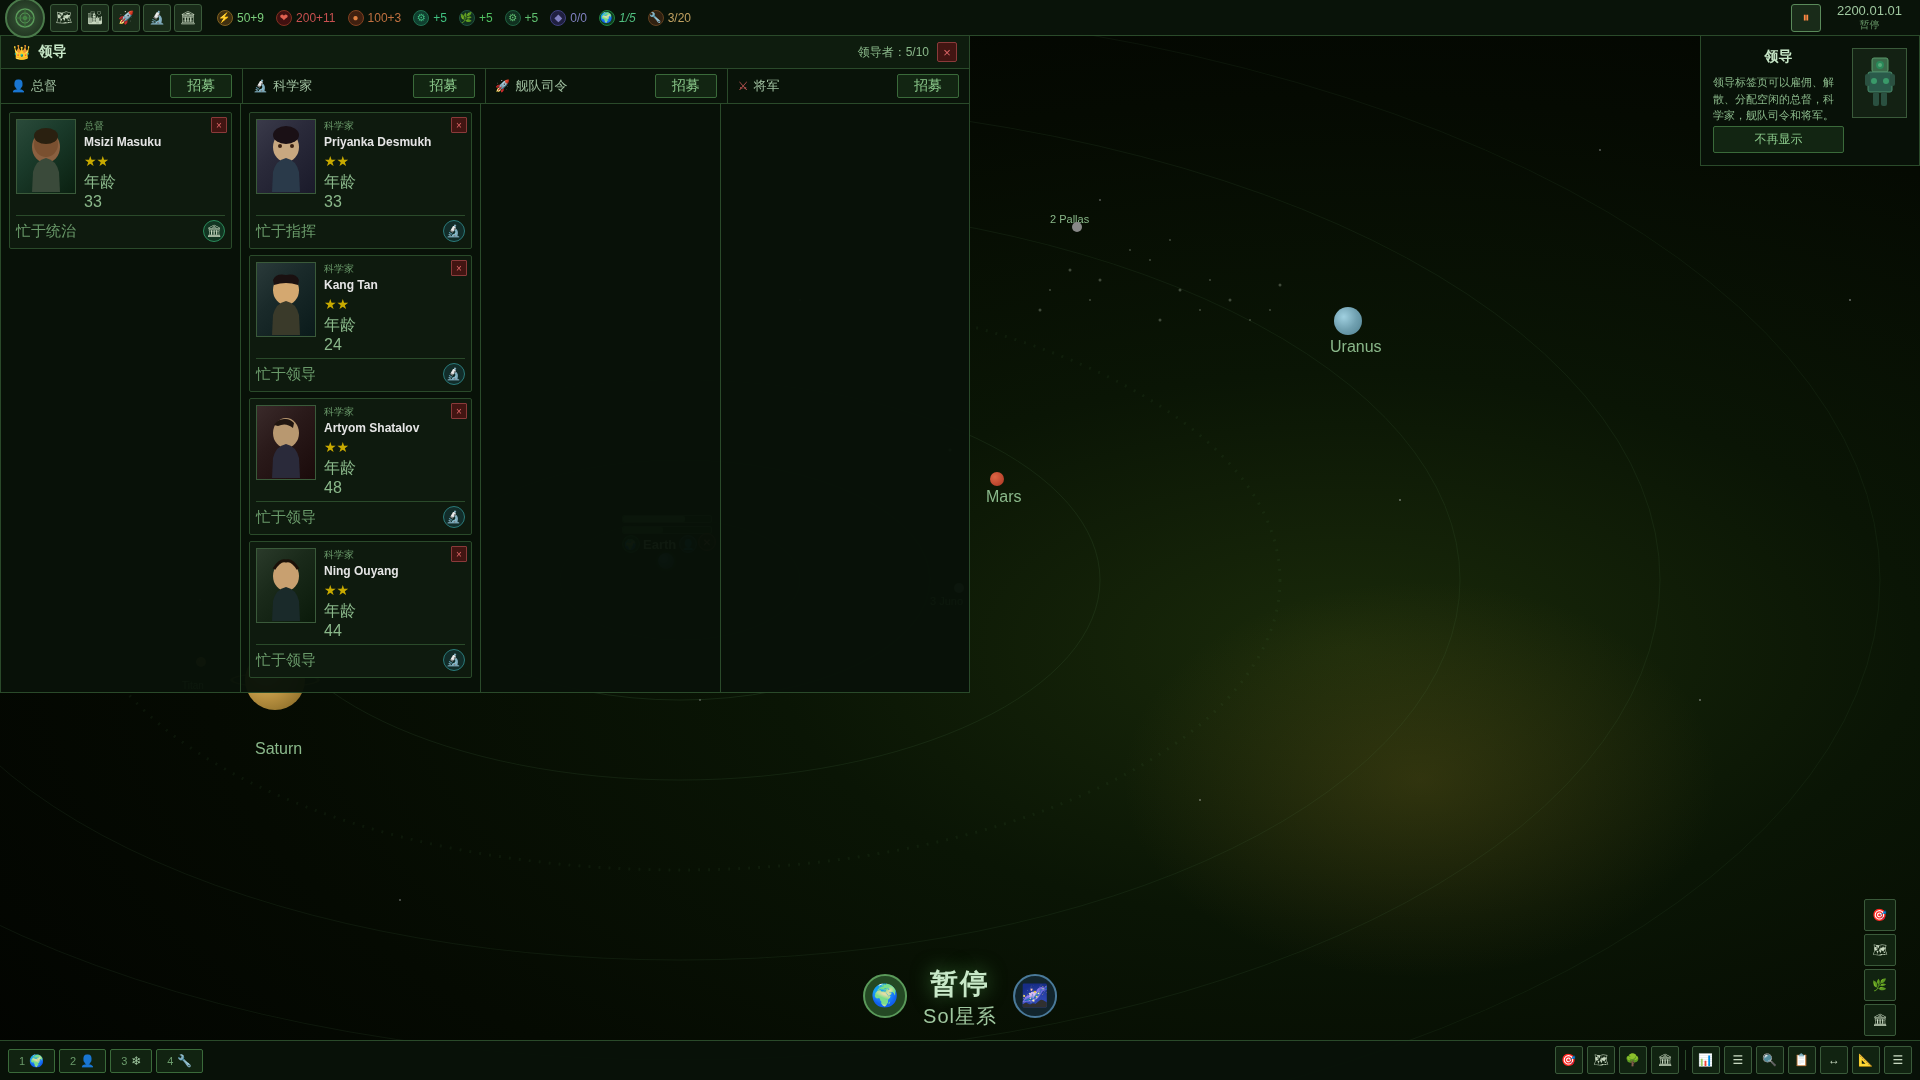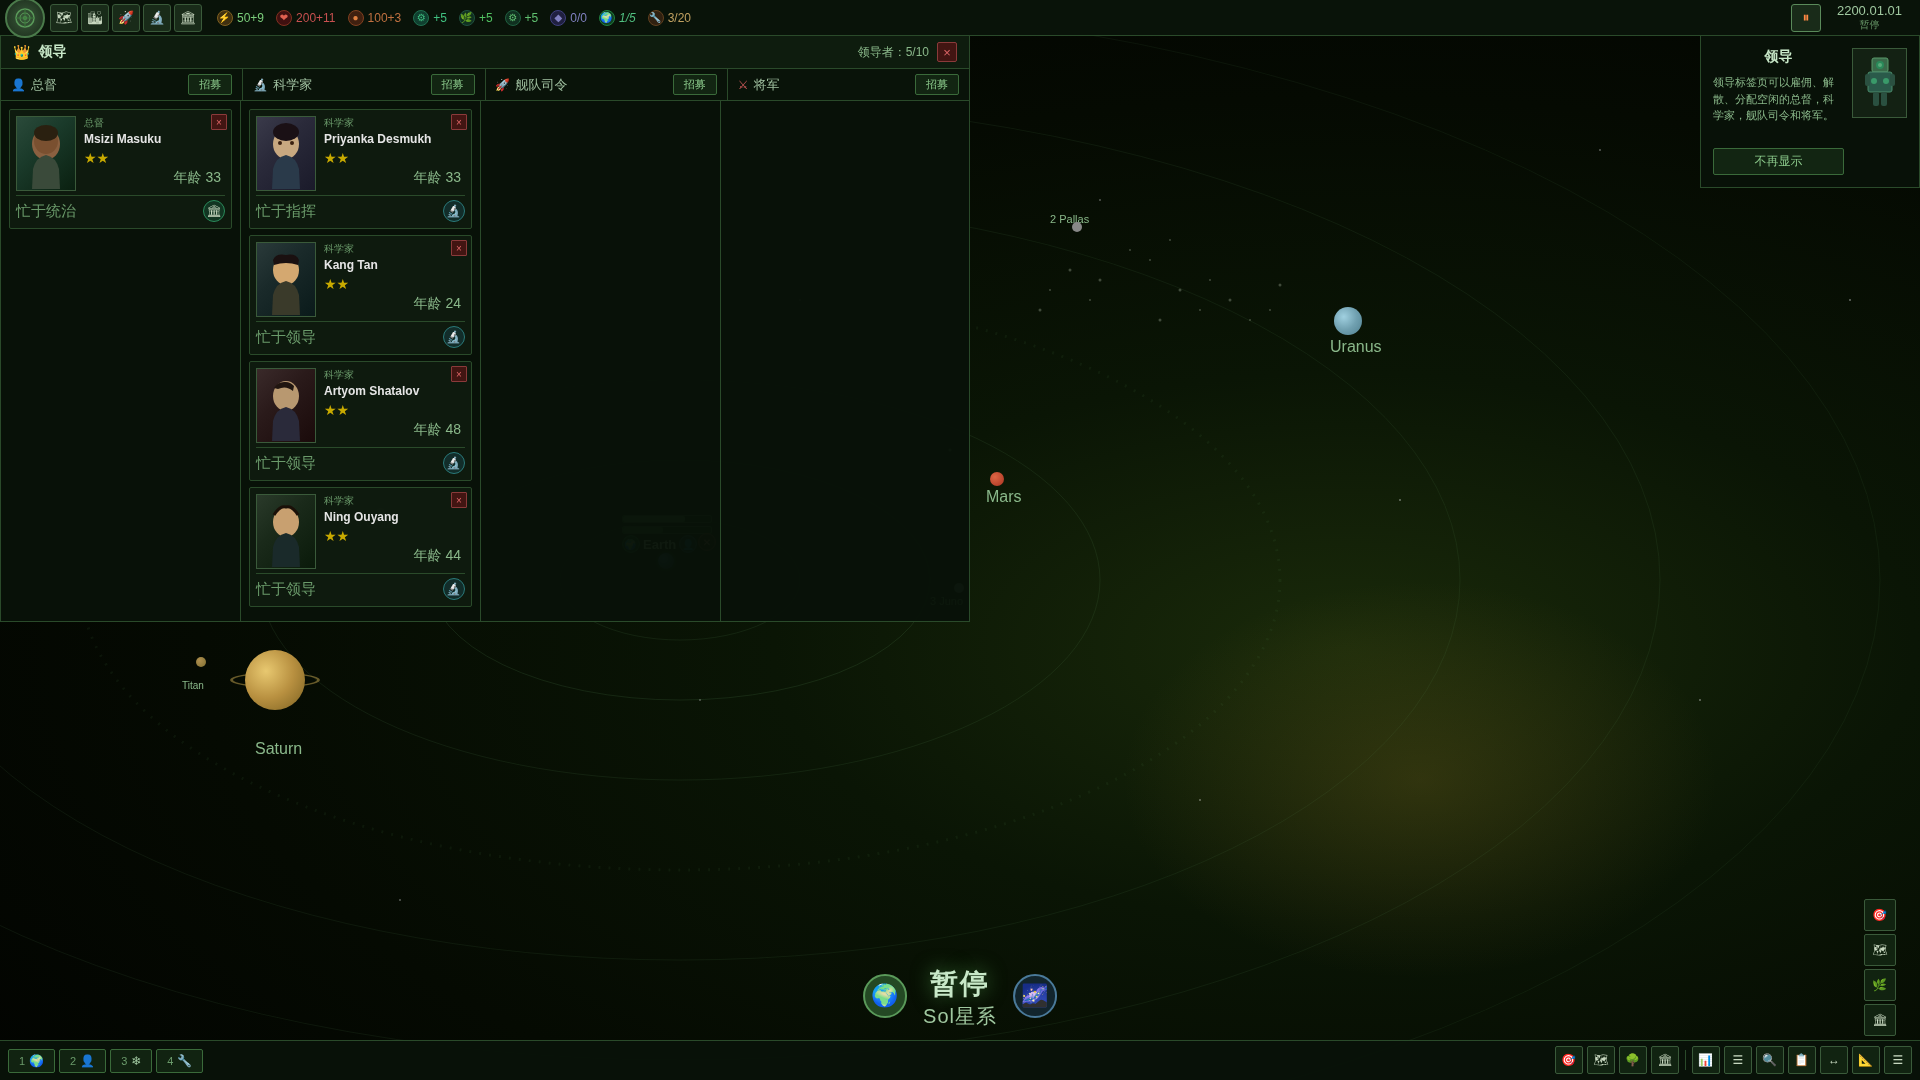--- a/index.html
+++ b/index.html
@@ -201,23 +201,23 @@
     }
 
     .panel-tabs {
       display: flex;
       border-bottom: 1px solid #2a4a2a;
     }
 
     .recruit-btn {
       background: rgba(20, 40, 20, 0.9);
       border: 1px solid #3a6a3a;
-      padding: 2px 10px;
+      padding: 2px 16px;
       border-radius: 2px;
-      font-size: 11px;
+      font-size: 14px;
       color: #8ac88a;
       cursor: pointer;
     }
 
     .panel-content {
       display: flex;
       min-height: 400px;
     }
 
     
@@ -277,25 +277,26 @@
       font-weight: bold;
     }
 
     .leader-stars {
       color: #c8aa00;
       font-size: 14px;
       margin-bottom: 3px;
     }
 
     .leader-age {
-      font-size: 14px;
+      font-size: 16px;
       color: #8ab88a;
       display: flex;
       justify-content: flex-end;
       margin-right: 4px;
+      flex-direction: column;
     }
 
     .remove-btn {
       position: absolute;
       top: 4px;
       right: 4px;
       width: 16px;
       height: 16px;
       background: rgba(80, 20, 20, 0.8);
       border: 1px solid #8a3a3a;
@@ -353,21 +354,21 @@
       color: #c8e8c8;
       text-align: center;
       margin-bottom: 8px;
       font-weight: bold;
     }
 
     .right-panel-text {
       font-size: 11px;
       color: #8ab88a;
       line-height: 1.5;
-      margin-bottom: 24px;
+      margin-bottom: 2px;
     }
 
     .no-show-btn {
       width: 100%;
       background: rgba(20, 40, 20, 0.9);
       border: 1px solid #3a6a3a;
       padding: 4px;
       border-radius: 2px;
       font-size: 12px;
       color: #8ac88a;

